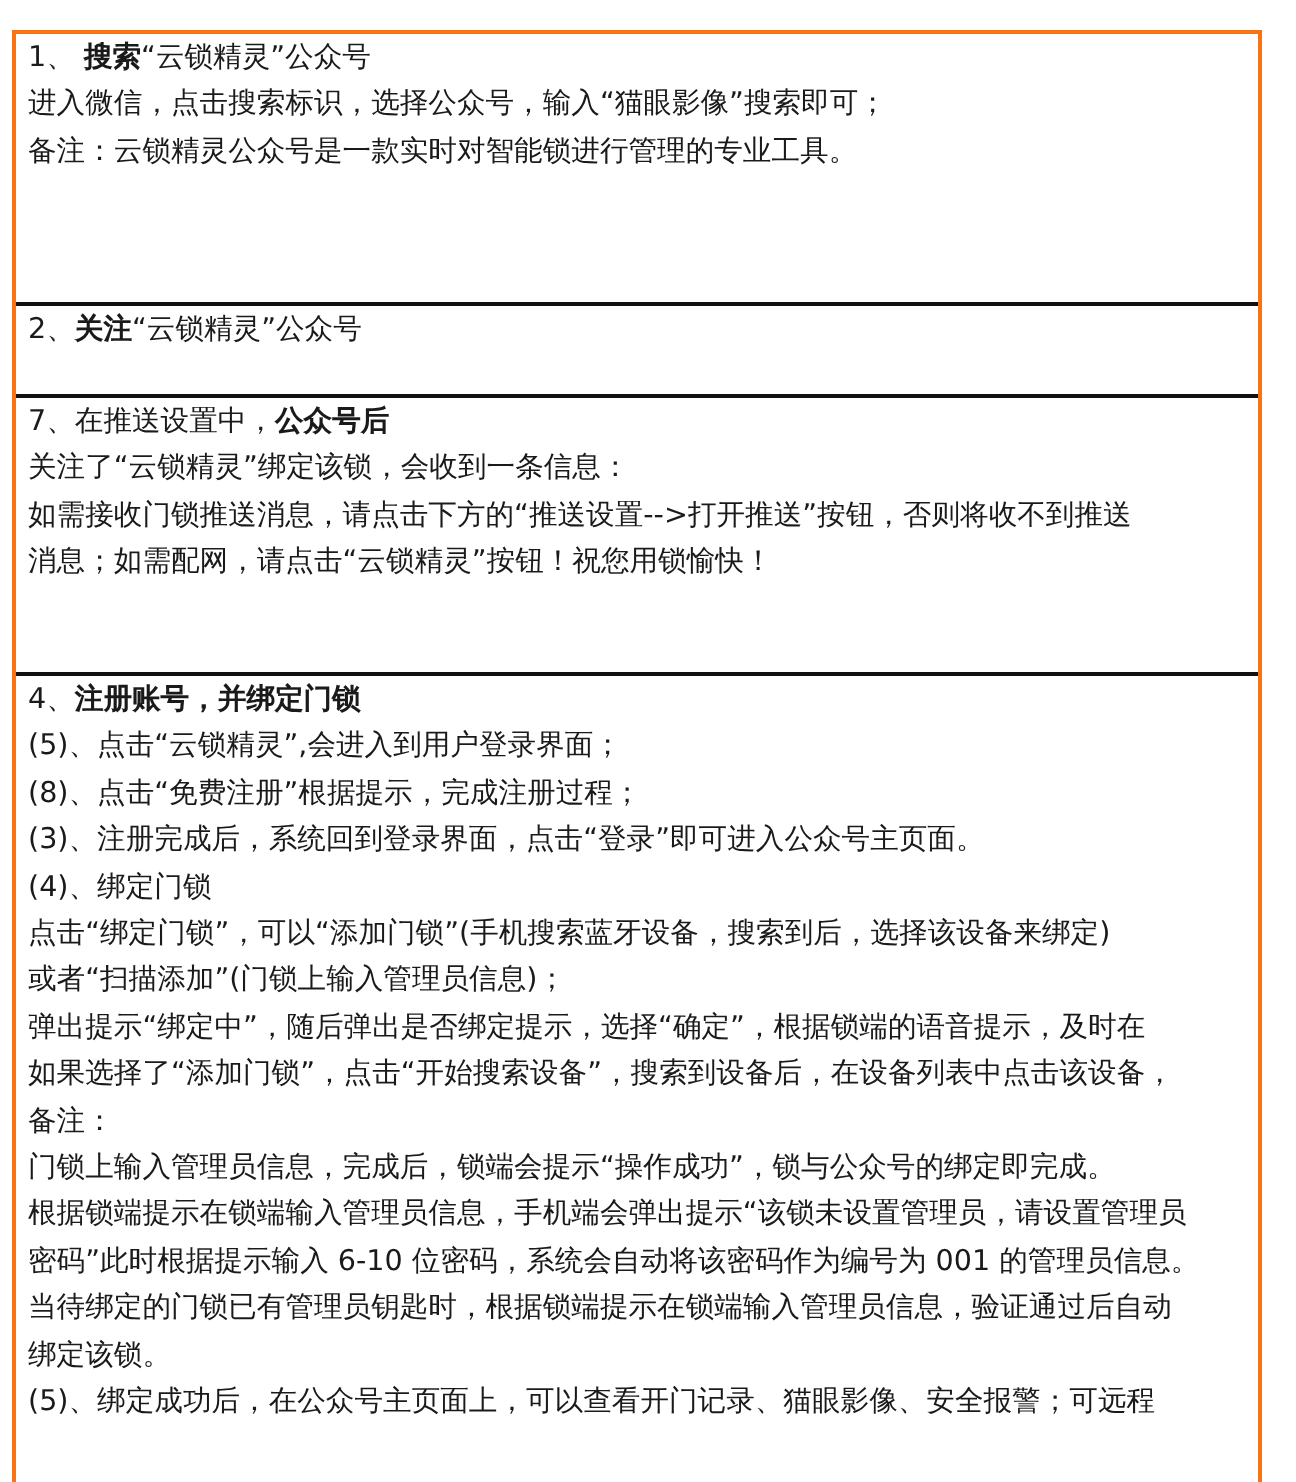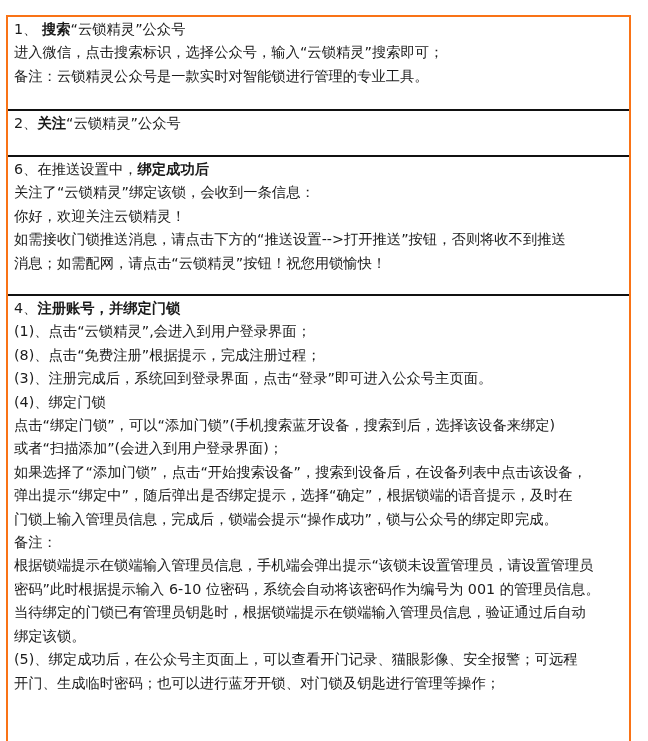--- a/index.html
+++ b/index.html
@@ -3,70 +3,68 @@
 <meta charset="utf-8">
 <style>
   html, body { margin: 0; padding: 0; background: #ffffff; }
   body { width: 648px; height: 741px; position: relative; overflow: hidden;
          font-family: "DejaVu Sans", "Liberation Sans", sans-serif; color: #1a1a1a; }
   .doc-table { position: absolute; left: 6px; top: 15px; width: 625px;
                border: 2px solid #f97316; box-sizing: border-box; }
   .section { border-top: 2px solid #111; padding: 1px 6px 0 6px; box-sizing: border-box; }
   .section:first-child { border-top: none; }
   .sec-1 { height: 92px; }
-  .sec-2 { height: 46px; }
+  .sec-2 { height: 46px; margin-top: 42px; }
   .sec-3 { height: 139px; }
   .sec-4 { height: 488px; }
   .line { font-size: 14.3px; line-height: 23.4px; white-space: nowrap; letter-spacing: 0px; }
   .heading .title-bold { font-weight: bold; }
 </style>
 </head>
 <body>
 
 <div class="doc-table">
 
   <div class="section sec-1">
     <div class="line heading">
       <span>1、 </span><span class="title-bold">搜索</span><span>“云锁精灵”公众号</span>
     </div>
-    <div class="line">进入微信，点击搜索标识，选择公众号，输入“云锁精灵”搜索即可；</div>
+    <div class="line">进入微信，点击搜索标识，选择公众号，输入“猫眼影像”搜索即可；</div>
     <div class="line">备注：云锁精灵公众号是一款实时对智能锁进行管理的专业工具。</div>
   </div>
 
   <div class="section sec-2">
     <div class="line heading">
       <span>2、</span><span class="title-bold">关注</span><span>“云锁精灵”公众号</span>
     </div>
   </div>
 
   <div class="section sec-3">
     <div class="line heading">
-      <span>6、在推送设置中，</span><span class="title-bold">绑定成功后</span><span></span>
+      <span>7、在推送设置中，</span><span class="title-bold">公众号后</span><span></span>
     </div>
     <div class="line">关注了“云锁精灵”绑定该锁，会收到一条信息：</div>
-    <div class="line">你好，欢迎关注云锁精灵！</div>
     <div class="line">如需接收门锁推送消息，请点击下方的“推送设置--&gt;打开推送”按钮，否则将收不到推送</div>
     <div class="line">消息；如需配网，请点击“云锁精灵”按钮！祝您用锁愉快！</div>
   </div>
 
   <div class="section sec-4">
     <div class="line heading">
       <span>4、</span><span class="title-bold">注册账号，并绑定门锁</span><span></span>
     </div>
-    <div class="line">(1)、点击“云锁精灵”,会进入到用户登录界面；</div>
+    <div class="line">(5)、点击“云锁精灵”,会进入到用户登录界面；</div>
     <div class="line">(8)、点击“免费注册”根据提示，完成注册过程；</div>
     <div class="line">(3)、注册完成后，系统回到登录界面，点击“登录”即可进入公众号主页面。</div>
     <div class="line">(4)、绑定门锁</div>
     <div class="line">点击“绑定门锁”，可以“添加门锁”(手机搜索蓝牙设备，搜索到后，选择该设备来绑定)</div>
-    <div class="line">或者“扫描添加”(会进入到用户登录界面)；</div>
+    <div class="line">或者“扫描添加”(门锁上输入管理员信息)；</div>
+    <div class="line">弹出提示“绑定中”，随后弹出是否绑定提示，选择“确定”，根据锁端的语音提示，及时在</div>
     <div class="line">如果选择了“添加门锁”，点击“开始搜索设备”，搜索到设备后，在设备列表中点击该设备，</div>
-    <div class="line">弹出提示“绑定中”，随后弹出是否绑定提示，选择“确定”，根据锁端的语音提示，及时在</div>
+    <div class="line">备注：</div>
     <div class="line">门锁上输入管理员信息，完成后，锁端会提示“操作成功”，锁与公众号的绑定即完成。</div>
-    <div class="line">备注：</div>
     <div class="line">根据锁端提示在锁端输入管理员信息，手机端会弹出提示“该锁未设置管理员，请设置管理员</div>
     <div class="line">密码”此时根据提示输入 6-10 位密码，系统会自动将该密码作为编号为 001 的管理员信息。</div>
     <div class="line">当待绑定的门锁已有管理员钥匙时，根据锁端提示在锁端输入管理员信息，验证通过后自动</div>
     <div class="line">绑定该锁。</div>
     <div class="line">(5)、绑定成功后，在公众号主页面上，可以查看开门记录、猫眼影像、安全报警；可远程</div>
-    <div class="line">开门、生成临时密码；也可以进行蓝牙开锁、对门锁及钥匙进行管理等操作；</div>
   </div>
 
 </div>
 
 </body></html>

